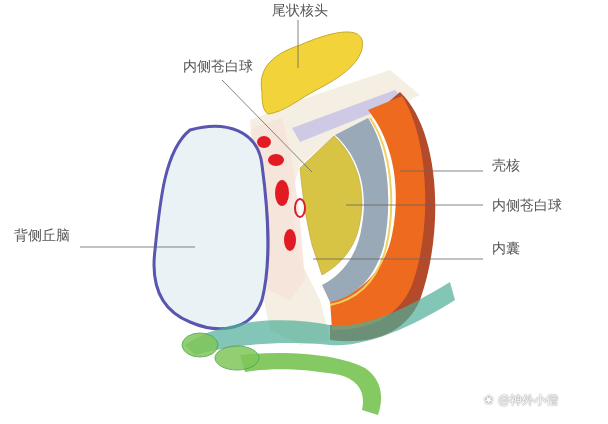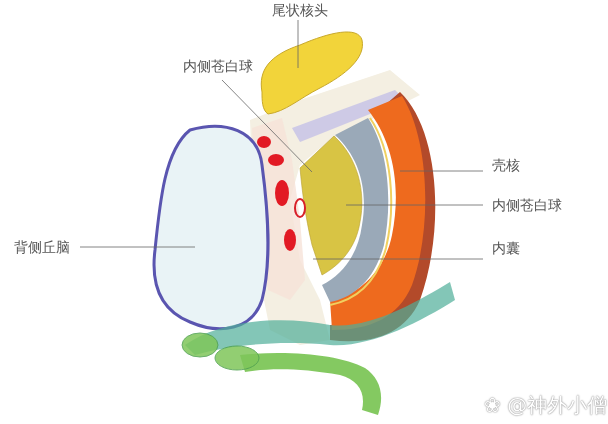--- a/index.html
+++ b/index.html
@@ -1,20 +1,20 @@
 <!DOCTYPE html>
 <html><head>
 <meta charset="utf-8">
 <style>
   html, body { margin:0; padding:0; background:#ffffff; }
   body { width:608px; height:424px; position:relative; overflow:hidden;
          font-family: "DejaVu Sans", sans-serif; }
   #canvas { position:absolute; left:0; top:0; width:608px; height:424px; }
   .label { position:absolute; font-size:14px; color:#555555; white-space:nowrap; line-height:16px; }
-  .wm { position:absolute; font-size:20px; color:#ffffff; white-space:nowrap;
+  .wm { position:absolute; font-size:12px; color:#ffffff; white-space:nowrap;
         text-shadow: 0 0 1px #888, 0 0 2px #999; }
 </style>
 </head>
 <body>
 
 <svg id="canvas" viewBox="0 0 608 424" xmlns="http://www.w3.org/2000/svg">
 
   <path d="M250,120 L300,100 L390,70 L420,95 L330,140 L300,165 L290,200 L300,260 L320,300 L330,340 L300,345 L270,330 L262,290 L258,230 L252,170 Z" fill="#f4efe2" stroke="none"></path>
 
   <path d="M252,128 L282,118 L292,160 L300,220 L305,280 L290,300 L268,290 L260,230 L254,170 Z" fill="#f6e2d8" opacity="0.8"></path>
@@ -51,19 +51,19 @@
   <line x1="400" y1="171" x2="483" y2="171" stroke="#666" stroke-width="0.8"></line>
   <line x1="346" y1="205" x2="483" y2="205" stroke="#666" stroke-width="0.8"></line>
   <line x1="80" y1="247" x2="195" y2="247" stroke="#666" stroke-width="0.8"></line>
   <line x1="313" y1="259" x2="483" y2="259" stroke="#666" stroke-width="0.8"></line>
 </svg>
 
 <div class="label" style="left:272px; top:2px;">尾状核头</div>
 <div class="label" style="left:183px; top:58px;">内侧苍白球</div>
 <div class="label" style="left:492px; top:157px;">壳核</div>
 <div class="label" style="left:492px; top:197px;">内侧苍白球</div>
-<div class="label" style="left:14px; top:239px;">背侧丘脑</div>
+<div class="label" style="left:14px; top:227px;">背侧丘脑</div>
 <div class="label" style="left:492px; top:240px;">内囊</div>
 
 <div class="wm" style="left:484px; top:392px;">
   <span>❀</span>
   <span>@神外小僧</span>
 </div>
 
 </body></html>

